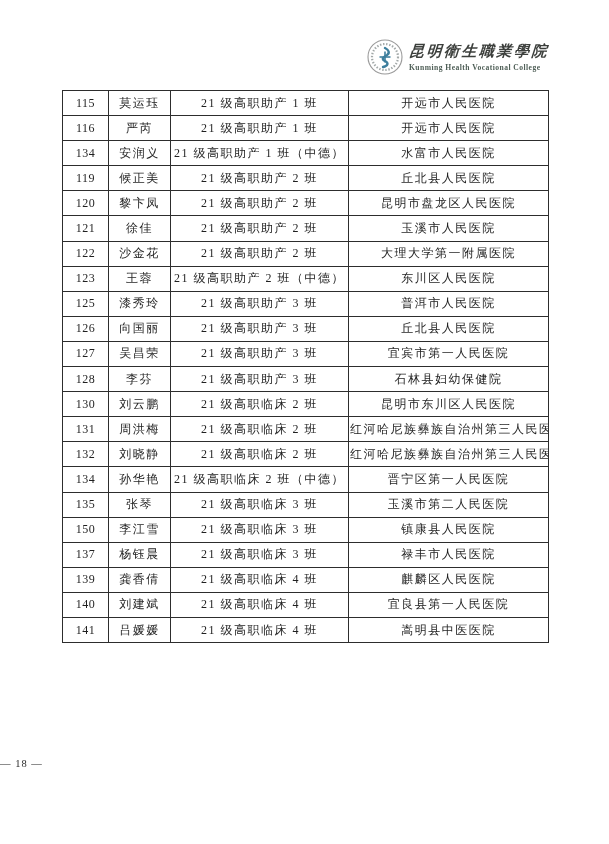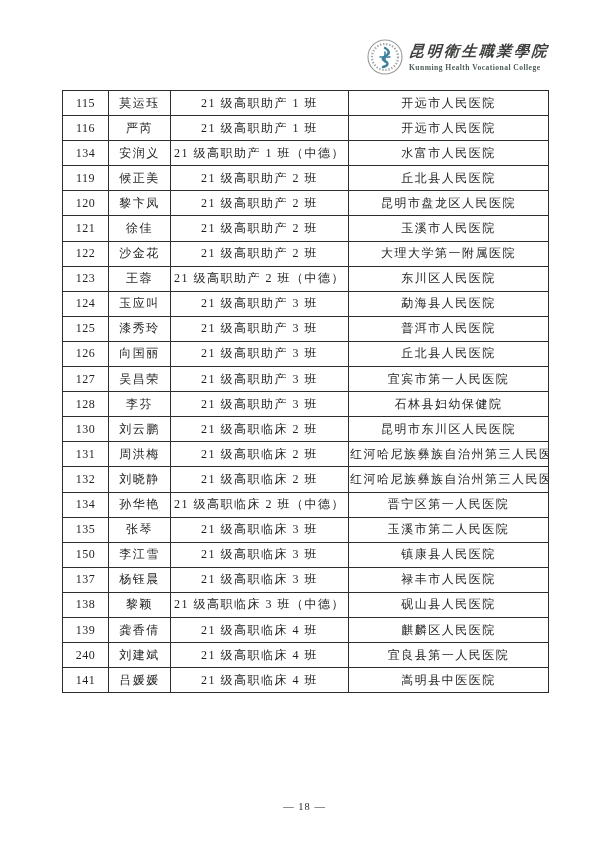--- a/index.html
+++ b/index.html
@@ -42,22 +42,22 @@
     white-space:nowrap;overflow:hidden;
     padding:0 1px;
   }
   .doc-table td.c-no{font-family:Liberation Serif, serif;letter-spacing:0.5px;text-align:center;}
   .doc-table td.c-name{letter-spacing:1.5px;margin-top:32px;}
   .doc-table td.c-class{letter-spacing:1.5px;}
   .doc-table td.c-hospital{letter-spacing:1.5px;}
 
   
   .footer{
-    position:absolute;top:801px;left:0;width:100%;
-    text-align:center;font-size:10.5px;color:#2a2a2a;
+    position:absolute;top:758px;left:0;width:100%;
+    font-size:10.5px;color:#2a2a2a;
     letter-spacing:1px;
     font-family:"Liberation Serif",serif;
   }
 </style>
 </head>
 <body>
 
 <div class="page">
 
   <div class="header">
@@ -133,26 +133,20 @@
           <td class="c-hospital">大理大学第一附属医院</td>
         </tr>
 
         <tr>
           <td class="c-no">123</td>
           <td class="c-name">王蓉</td>
           <td class="c-class">21 级高职助产 2 班（中德）</td>
           <td class="c-hospital">东川区人民医院</td>
         </tr>
 
-        <tr>
-          <td class="c-no">124</td>
-          <td class="c-name">玉应叫</td>
-          <td class="c-class">21 级高职助产 3 班</td>
-          <td class="c-hospital">勐海县人民医院</td>
-        </tr>
 
         <tr>
           <td class="c-no">125</td>
           <td class="c-name">漆秀玲</td>
           <td class="c-class">21 级高职助产 3 班</td>
           <td class="c-hospital">普洱市人民医院</td>
         </tr>
 
         <tr>
           <td class="c-no">126</td>
@@ -219,36 +213,30 @@
           <td class="c-hospital">镇康县人民医院</td>
         </tr>
 
         <tr>
           <td class="c-no">137</td>
           <td class="c-name">杨钰晨</td>
           <td class="c-class">21 级高职临床 3 班</td>
           <td class="c-hospital">禄丰市人民医院</td>
         </tr>
 
-        <tr>
-          <td class="c-no">138</td>
-          <td class="c-name">黎颖</td>
-          <td class="c-class">21 级高职临床 3 班（中德）</td>
-          <td class="c-hospital">砚山县人民医院</td>
-        </tr>
 
         <tr>
           <td class="c-no">139</td>
           <td class="c-name">龚香倩</td>
           <td class="c-class">21 级高职临床 4 班</td>
           <td class="c-hospital">麒麟区人民医院</td>
         </tr>
 
         <tr>
-          <td class="c-no">240</td>
+          <td class="c-no">140</td>
           <td class="c-name">刘建斌</td>
           <td class="c-class">21 级高职临床 4 班</td>
           <td class="c-hospital">宜良县第一人民医院</td>
         </tr>
 
         <tr>
           <td class="c-no">141</td>
           <td class="c-name">吕媛媛</td>
           <td class="c-class">21 级高职临床 4 班</td>
           <td class="c-hospital">嵩明县中医医院</td>

